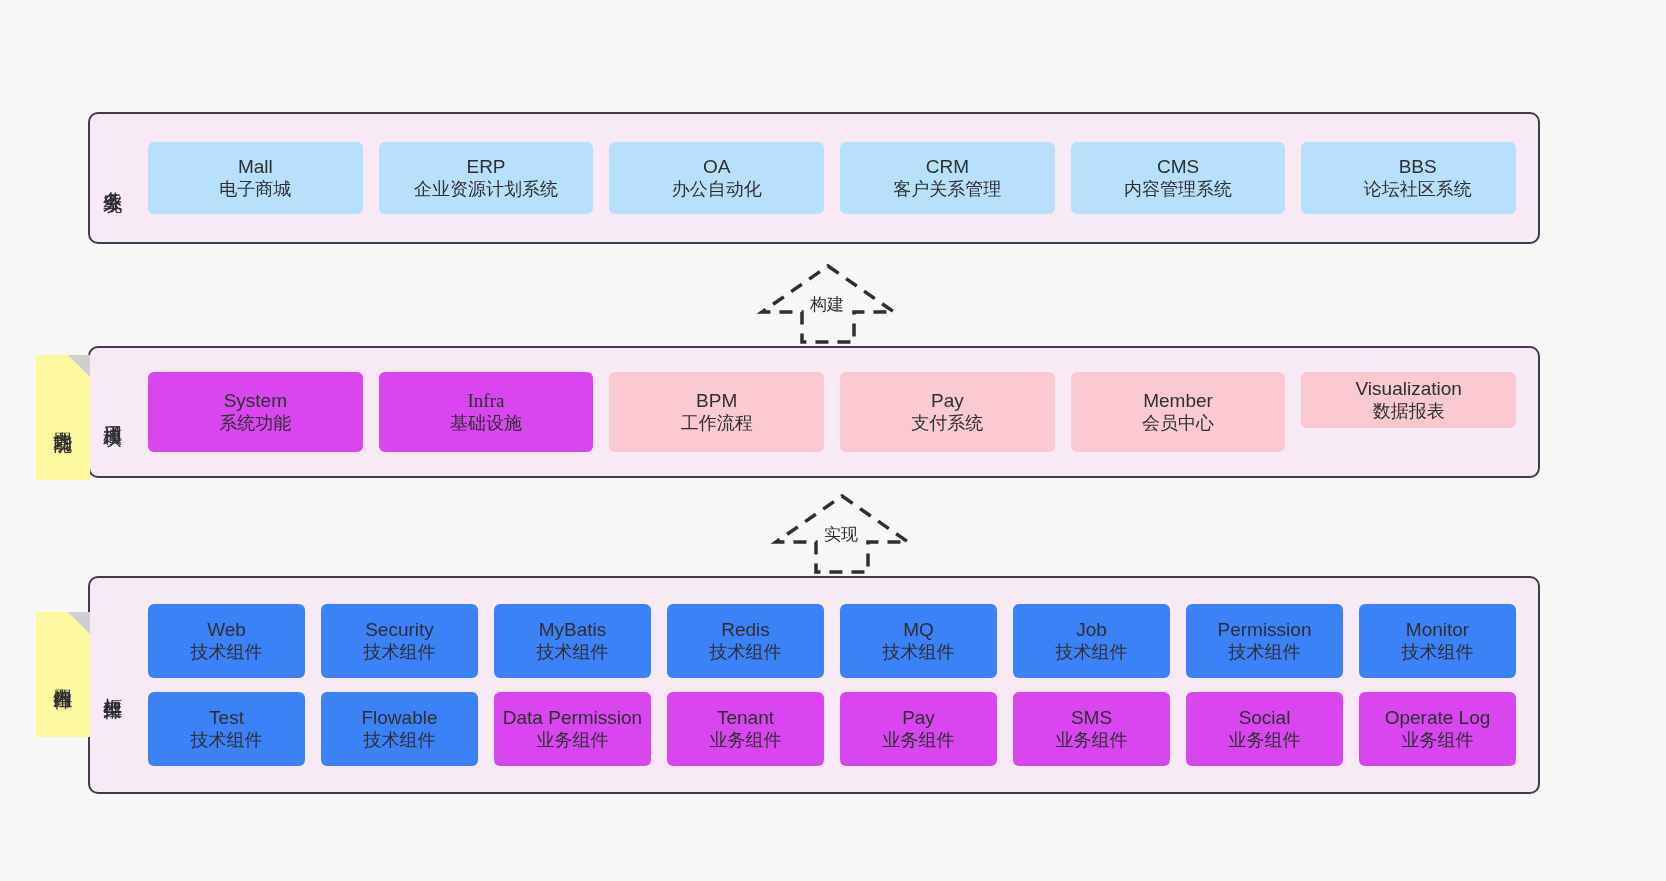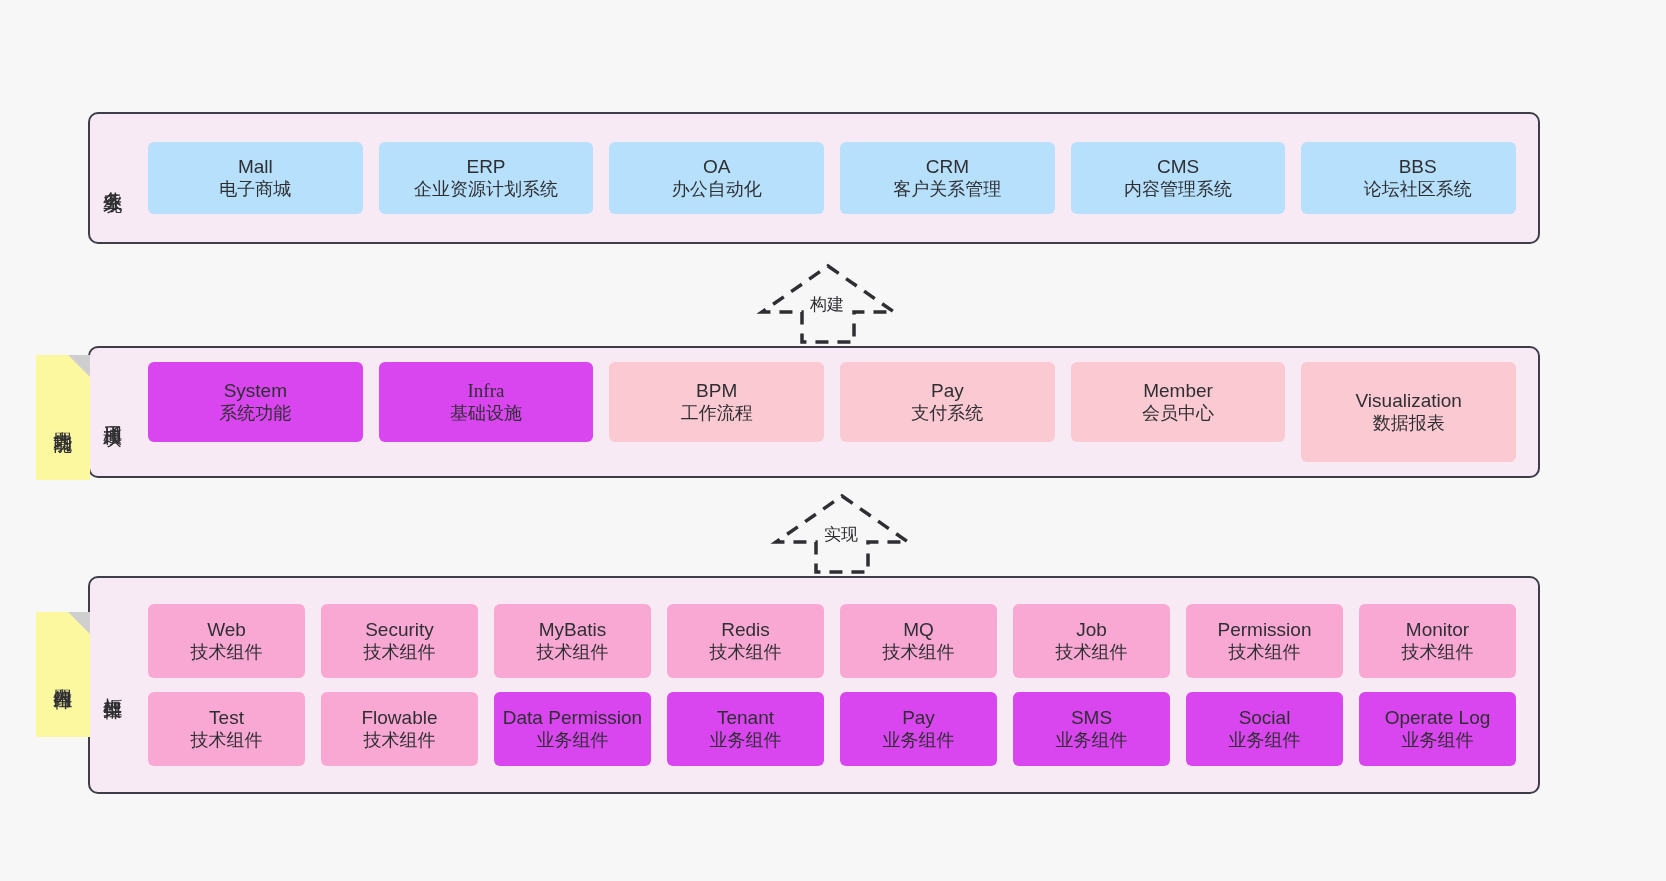--- a/index.html
+++ b/index.html
@@ -89,21 +89,21 @@
   }
   .node .cn {
     font-size: 18px;
     white-space: nowrap;
   }
   .node.wrap .en { white-space: normal; }
 
   .node.blue   { background: #b6e0fb; }
   .node.red    { background: #d946ef; }
   .node.pink   { background: #fbc9d2; }
-  .node.green  { background: #f9a8d4; }
+  .node.green  { background: #3b82f6; }
   .node.lgreen { background: #d946ef; }
 
   
   .sticky {
     position: absolute;
     box-sizing: border-box;
     width: 54px;
     background: #fcf8a0;
     display: flex;
     align-items: center;
@@ -245,21 +245,21 @@
         </div>
 
         <div class="col">
           <div class="node pink" style="height:80px;">
             <span class="en">Member</span>
             <span class="cn">会员中心</span>
           </div>
         </div>
 
         <div class="col">
-          <div class="node pink" style="height:100px;">
+          <div class="node pink" style="height:56px;">
             <span class="en">Visualization</span>
             <span class="cn">数据报表</span>
           </div>
         </div>
 
       </div>
     </div>
   </div>
 
   <div class="arrow-wrap" style="left:772px; top:492px; width:140px; height:82px;">

